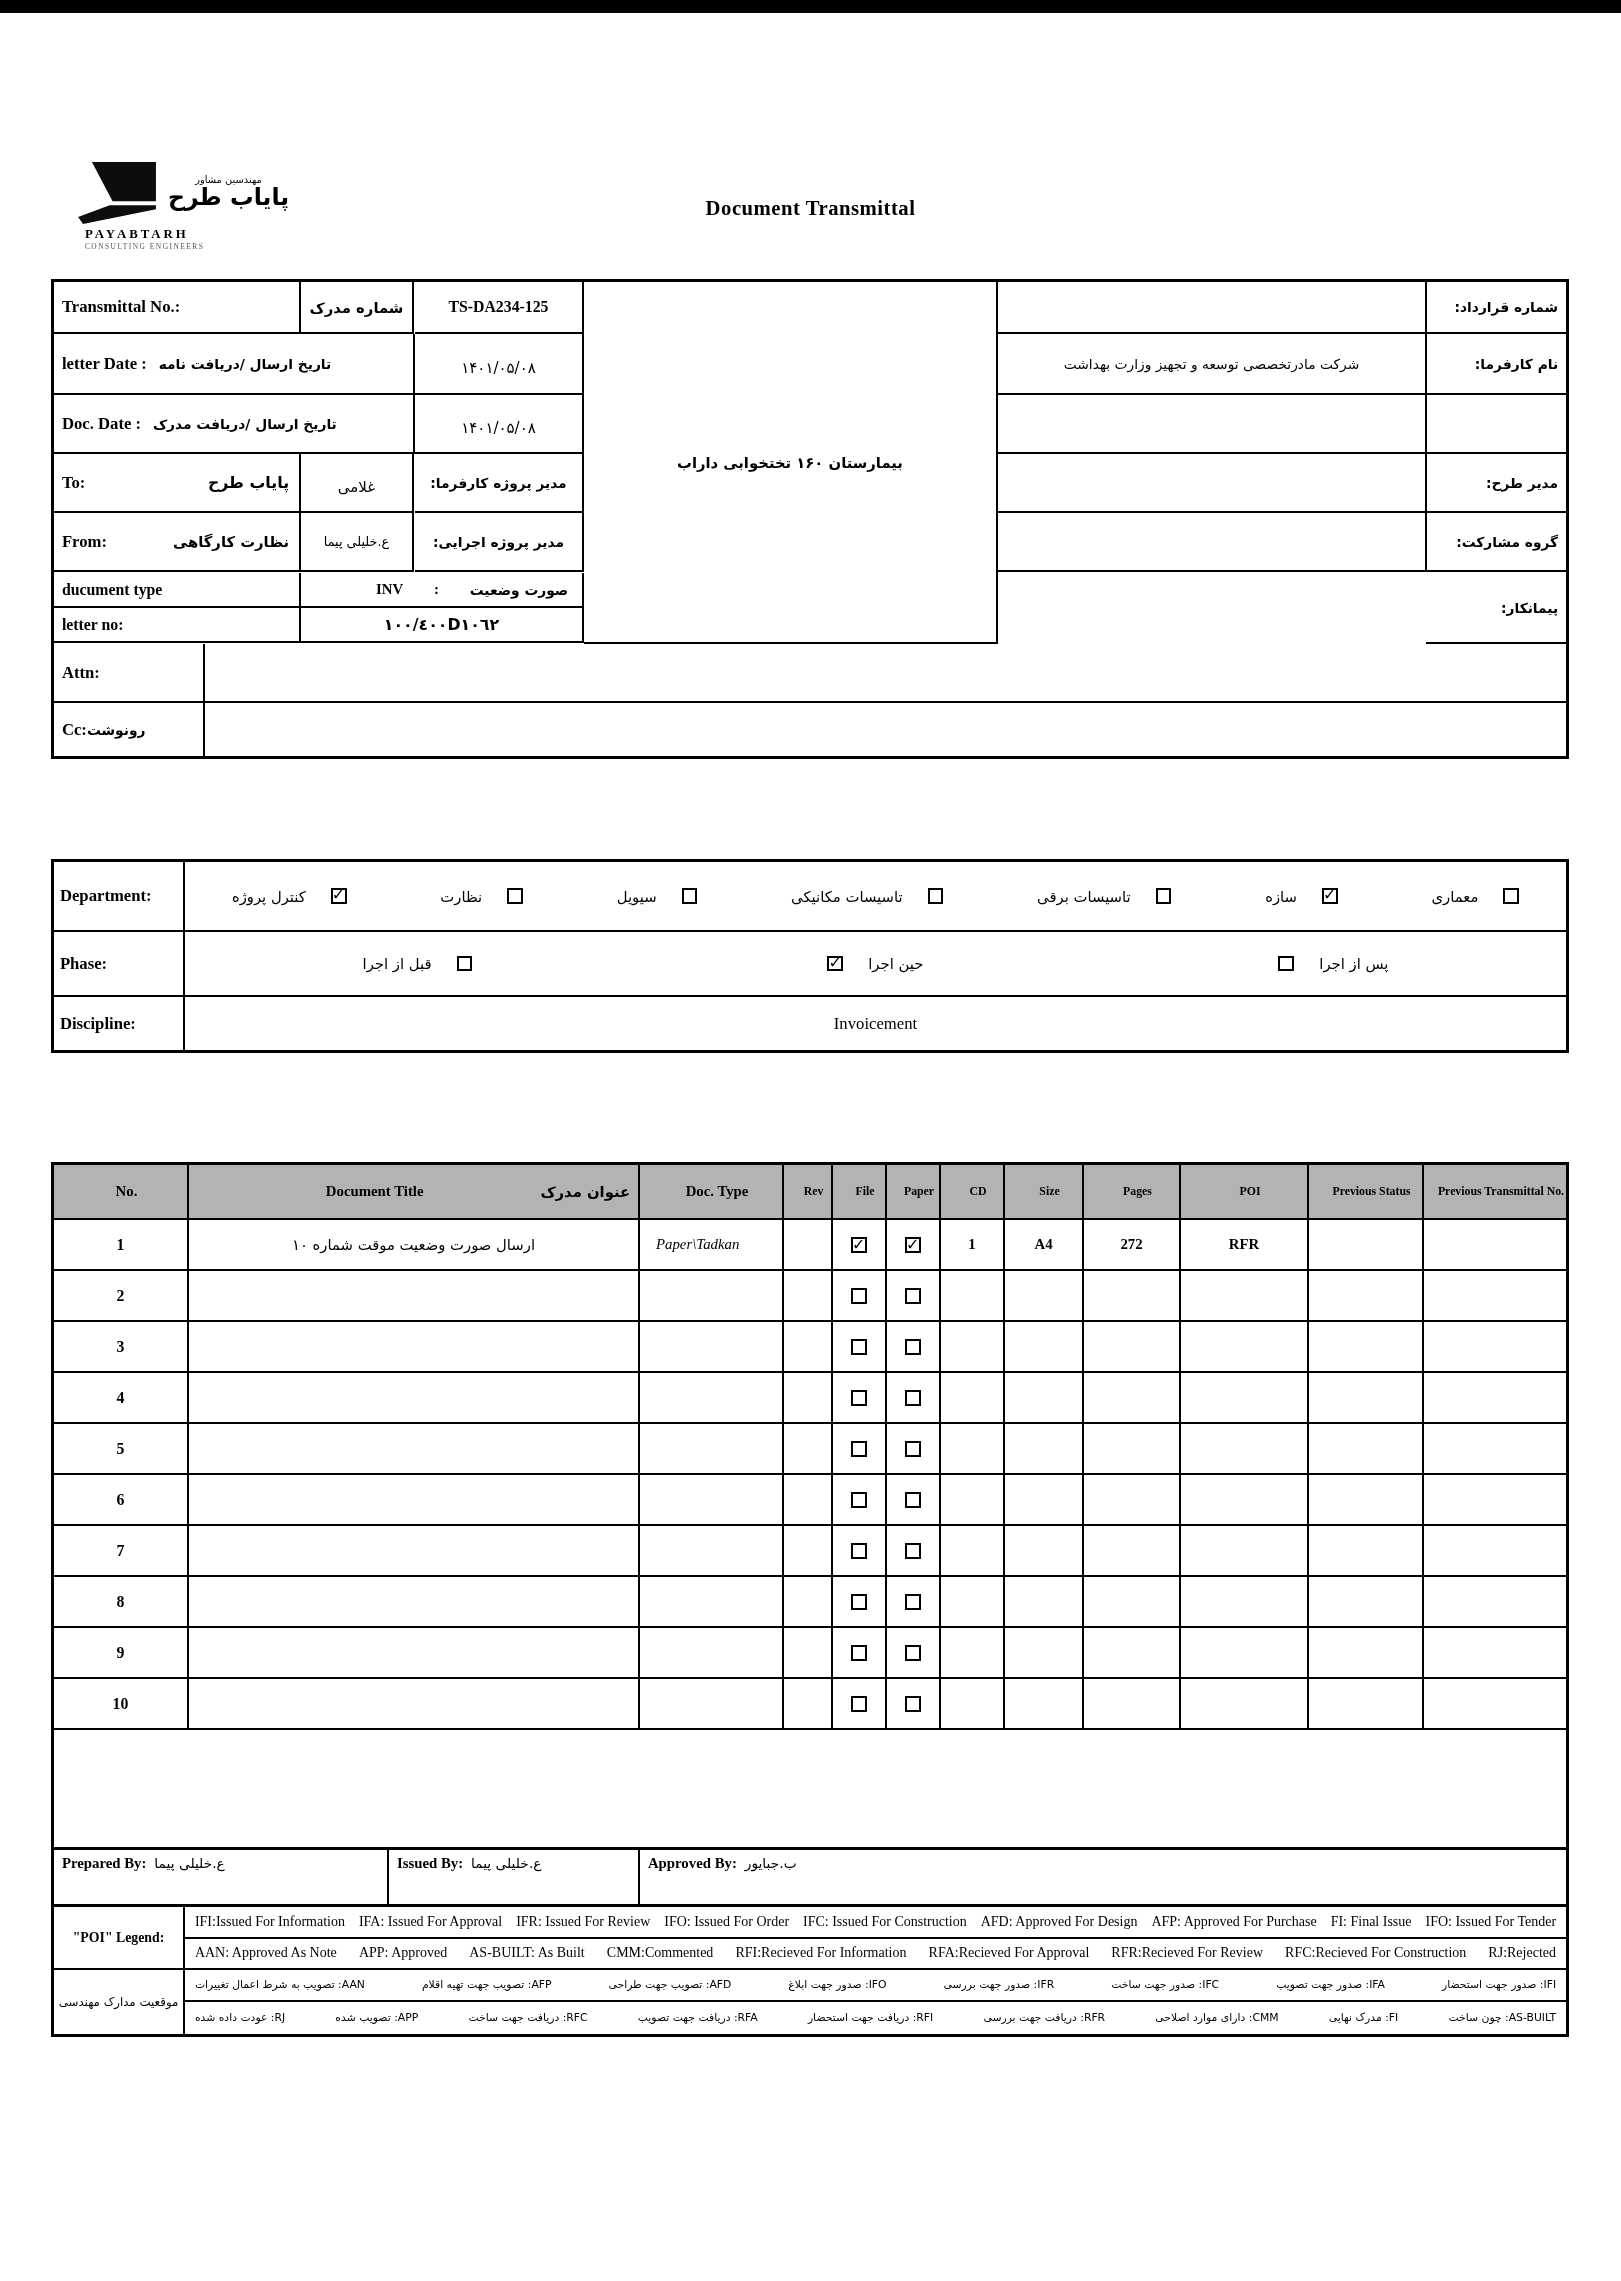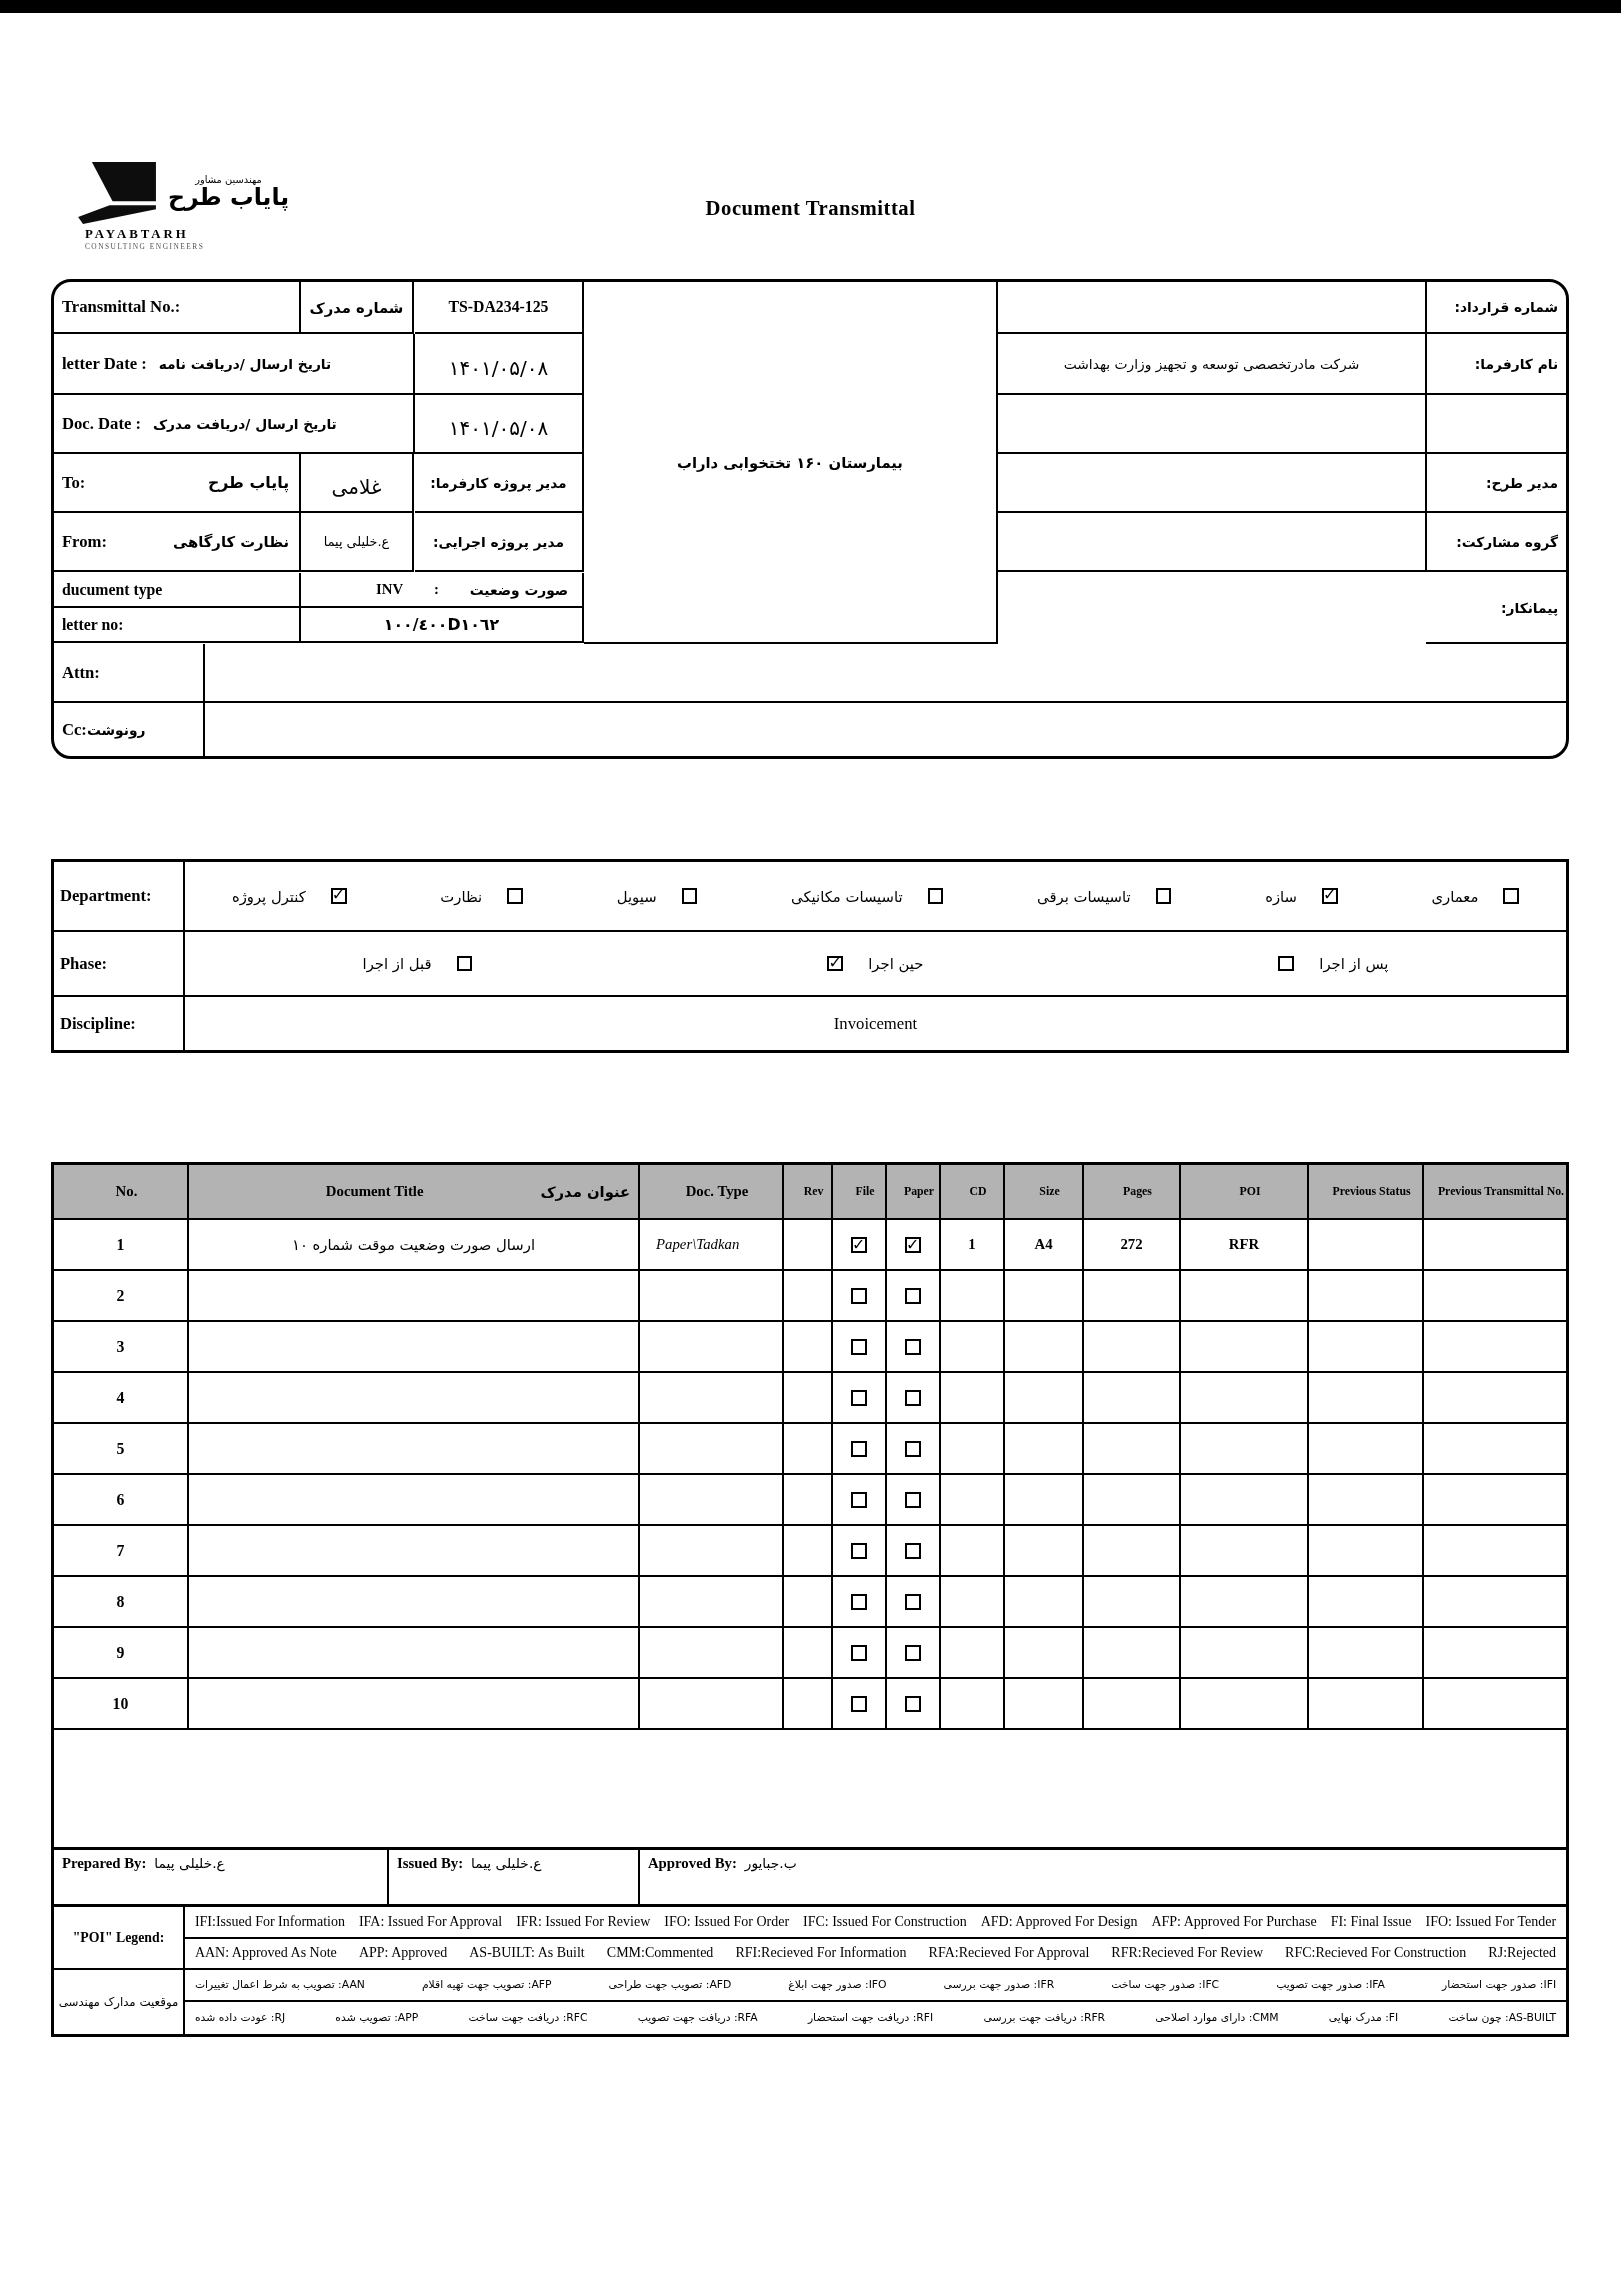--- a/index.html
+++ b/index.html
@@ -23,21 +23,21 @@
 
   .frame { position:absolute; border:3px solid #000; background:#fff; }
   .cell { position:absolute; display:flex; align-items:center; overflow:hidden; }
   .br { border-right:2px solid #000; }
   .bb { border-bottom:2px solid #000; }
   .center { justify-content:center; text-align:center; }
   .right-align { justify-content:flex-end; }
   .en-label { font-weight:bold; font-size:16.7px; }
   .en-label-sm { font-weight:bold; font-size:15.8px; }
   .fa-label { font-weight:bold; font-size:13.8px; }
-  .fa-val { font-size:20px;margin-top:9px; }
+  .fa-val { font-size:15px;margin-top:9px; }
   .fa-val-sm { font-size:12.8px; }
   .pl { padding-left:7.9px; }
   .pr { padding-right:7.9px; }
 
   .checkbox { display:inline-block; flex:0 0 auto; width:15.8px; height:15.8px; border:2px solid #000;
               position:relative; background:#fff; vertical-align:middle; }
   .checkbox.checked::before { content:"✓"; position:absolute; left:-1px; top:-4.9px; font-size:15.8px; font-weight:bold;
                               font-family:"DejaVu Sans",sans-serif; direction:ltr; }
 
   .opt-row { direction:rtl; justify-content:space-around; }
@@ -96,21 +96,21 @@
         <span class="logo-tagline fa">مهندسین مشاور</span>
         <span class="logo-brand fa">پایاب طرح</span>
       </div>
     </div>
     <div class="logo-en">PAYABTARH</div>
     <div class="logo-sub">CONSULTING ENGINEERS</div>
   </div>
 
   <div class="doc-title">Document Transmittal</div>
 
-  <div class="frame" style="left:51px; top:279px; width:1518px; height:480px;border-radius:20px;">
+  <div class="frame" style="left:51px; top:279px; width:1518px; height:480px;">
 
     <div class="cell br bb pl" style="left:0;top:0;width:247px;height:52px;">
       <span class="en-label">Transmittal No.:</span>
     </div>
     <div class="cell br bb center" style="left:247px;top:0;width:113px;height:52px;">
       <span class="fa fa-label" style="font-size:14.8px;">شماره مدرک</span>
     </div>
     <div class="cell br bb center" style="left:361px;top:0;width:169px;height:52px;">
       <span class="bold" style="font-size:15.8px;">TS-DA234-125</span>
     </div>

